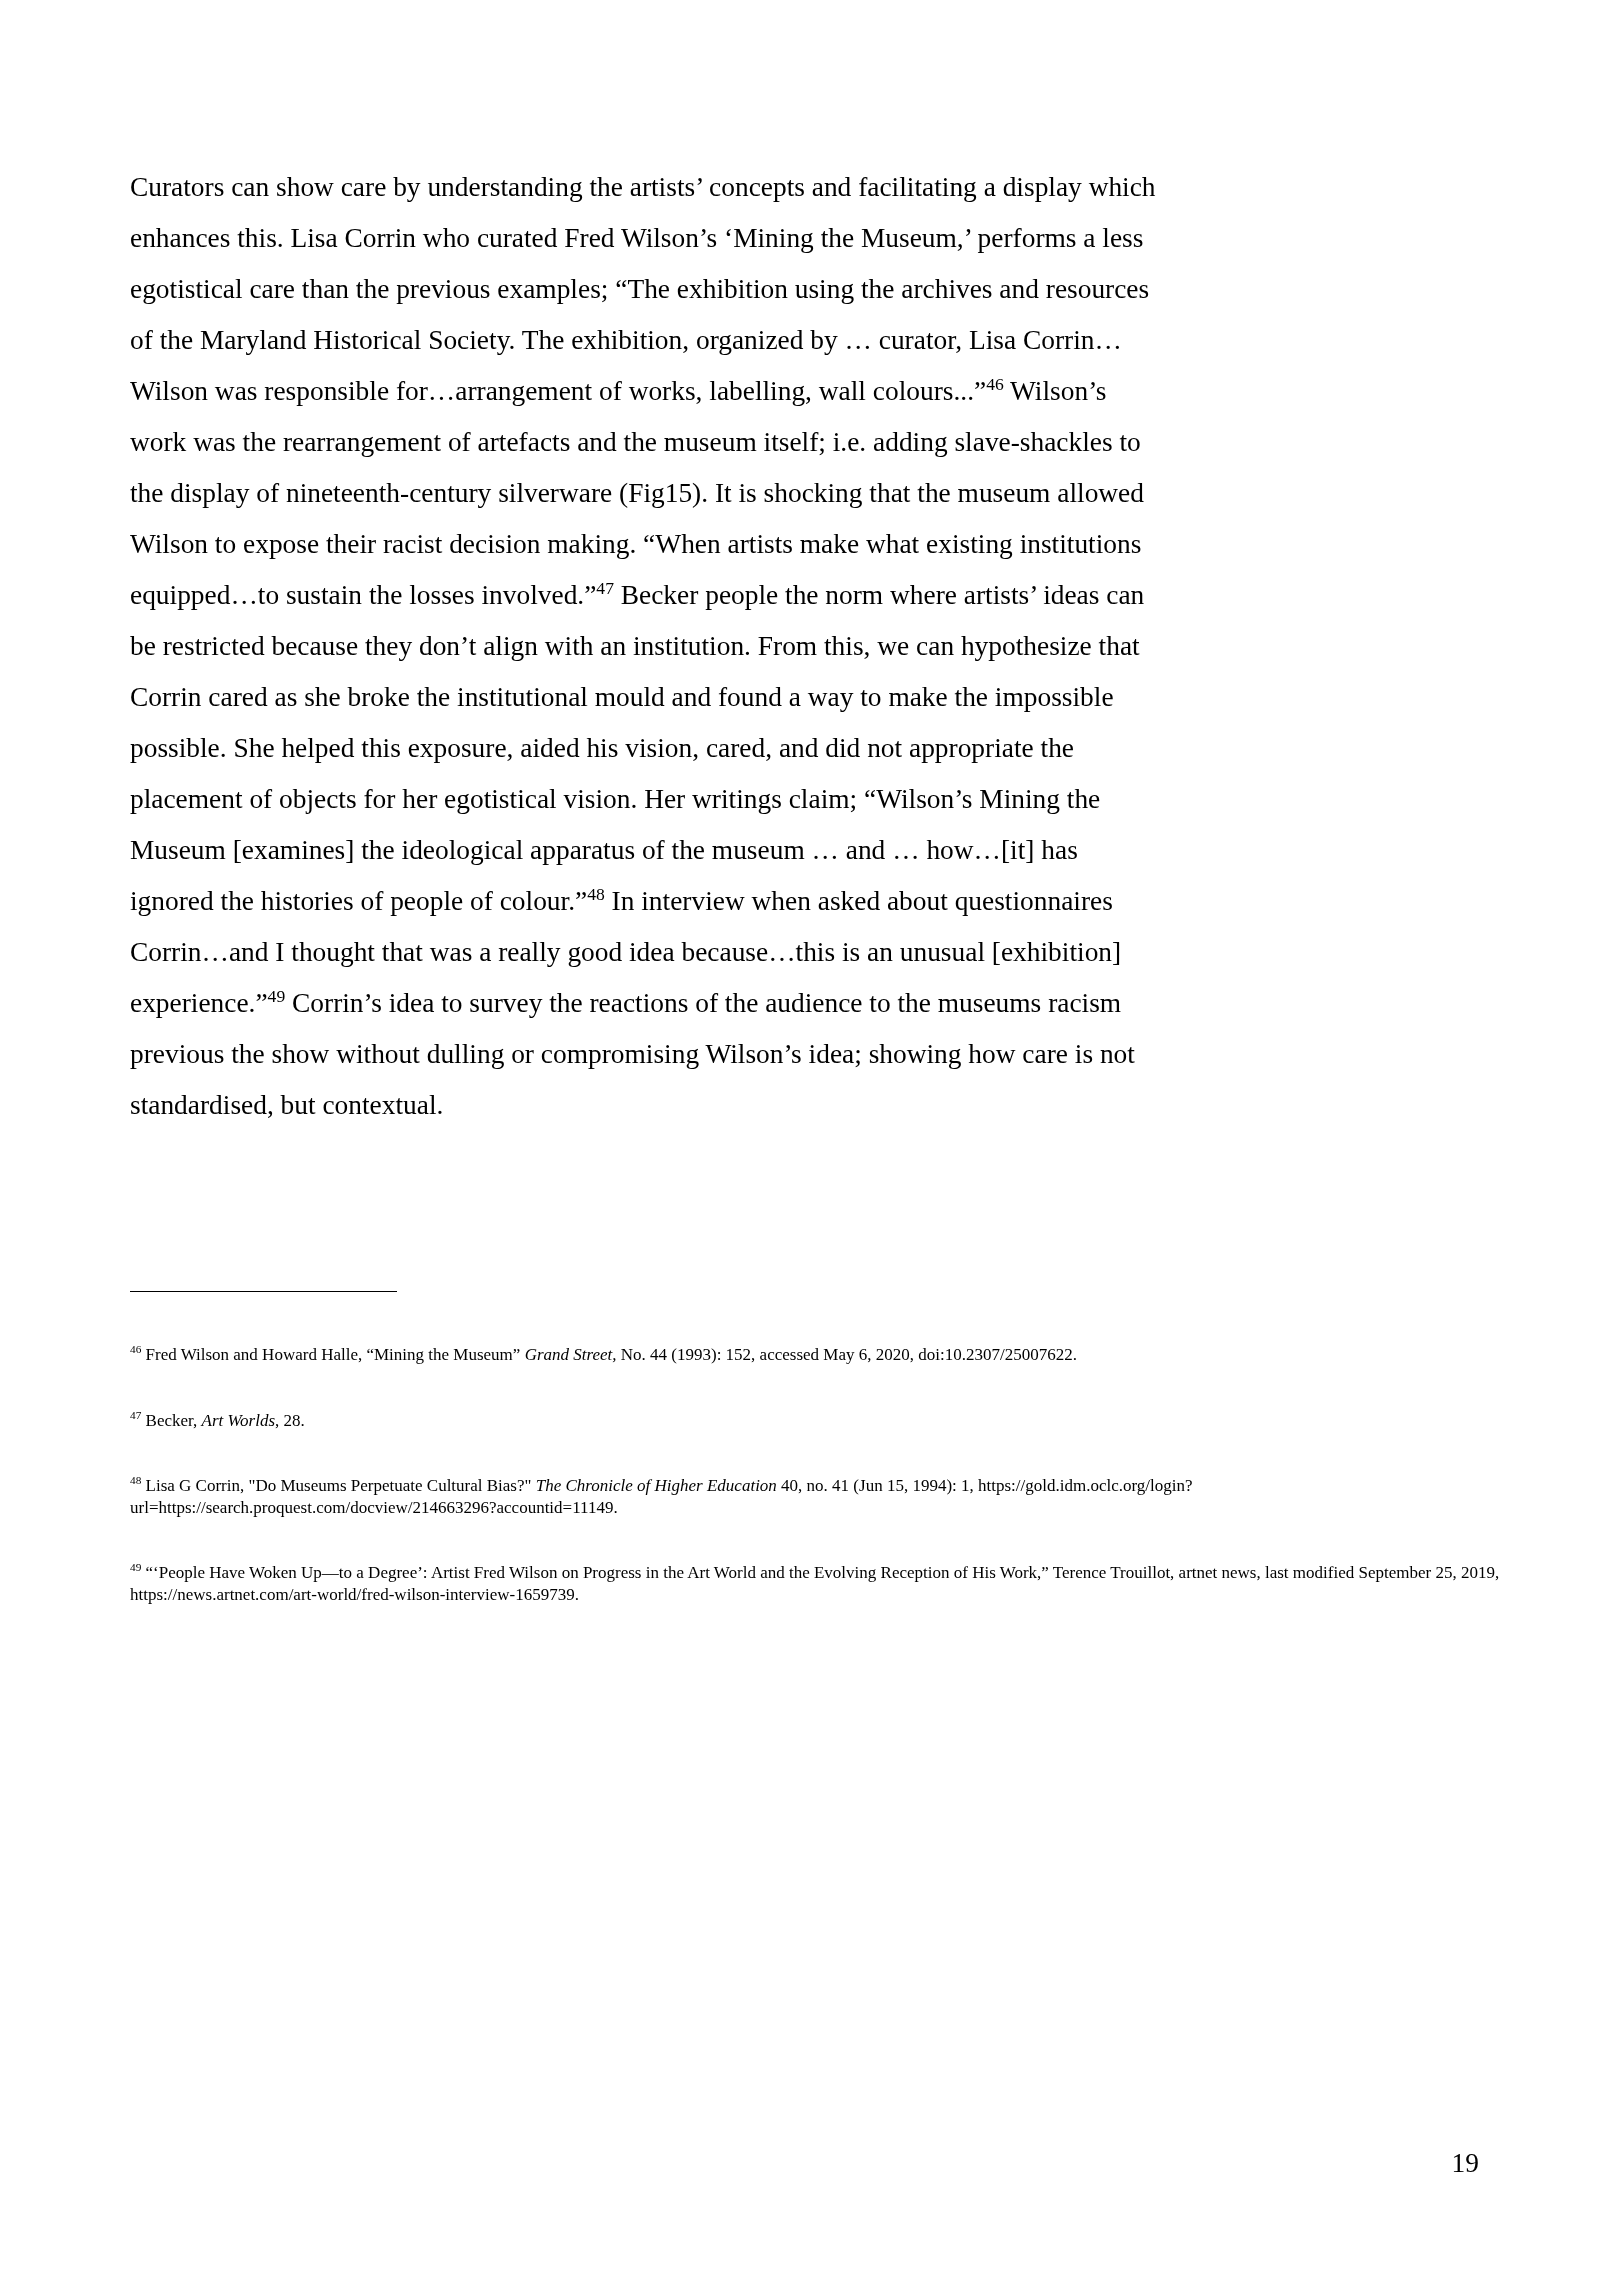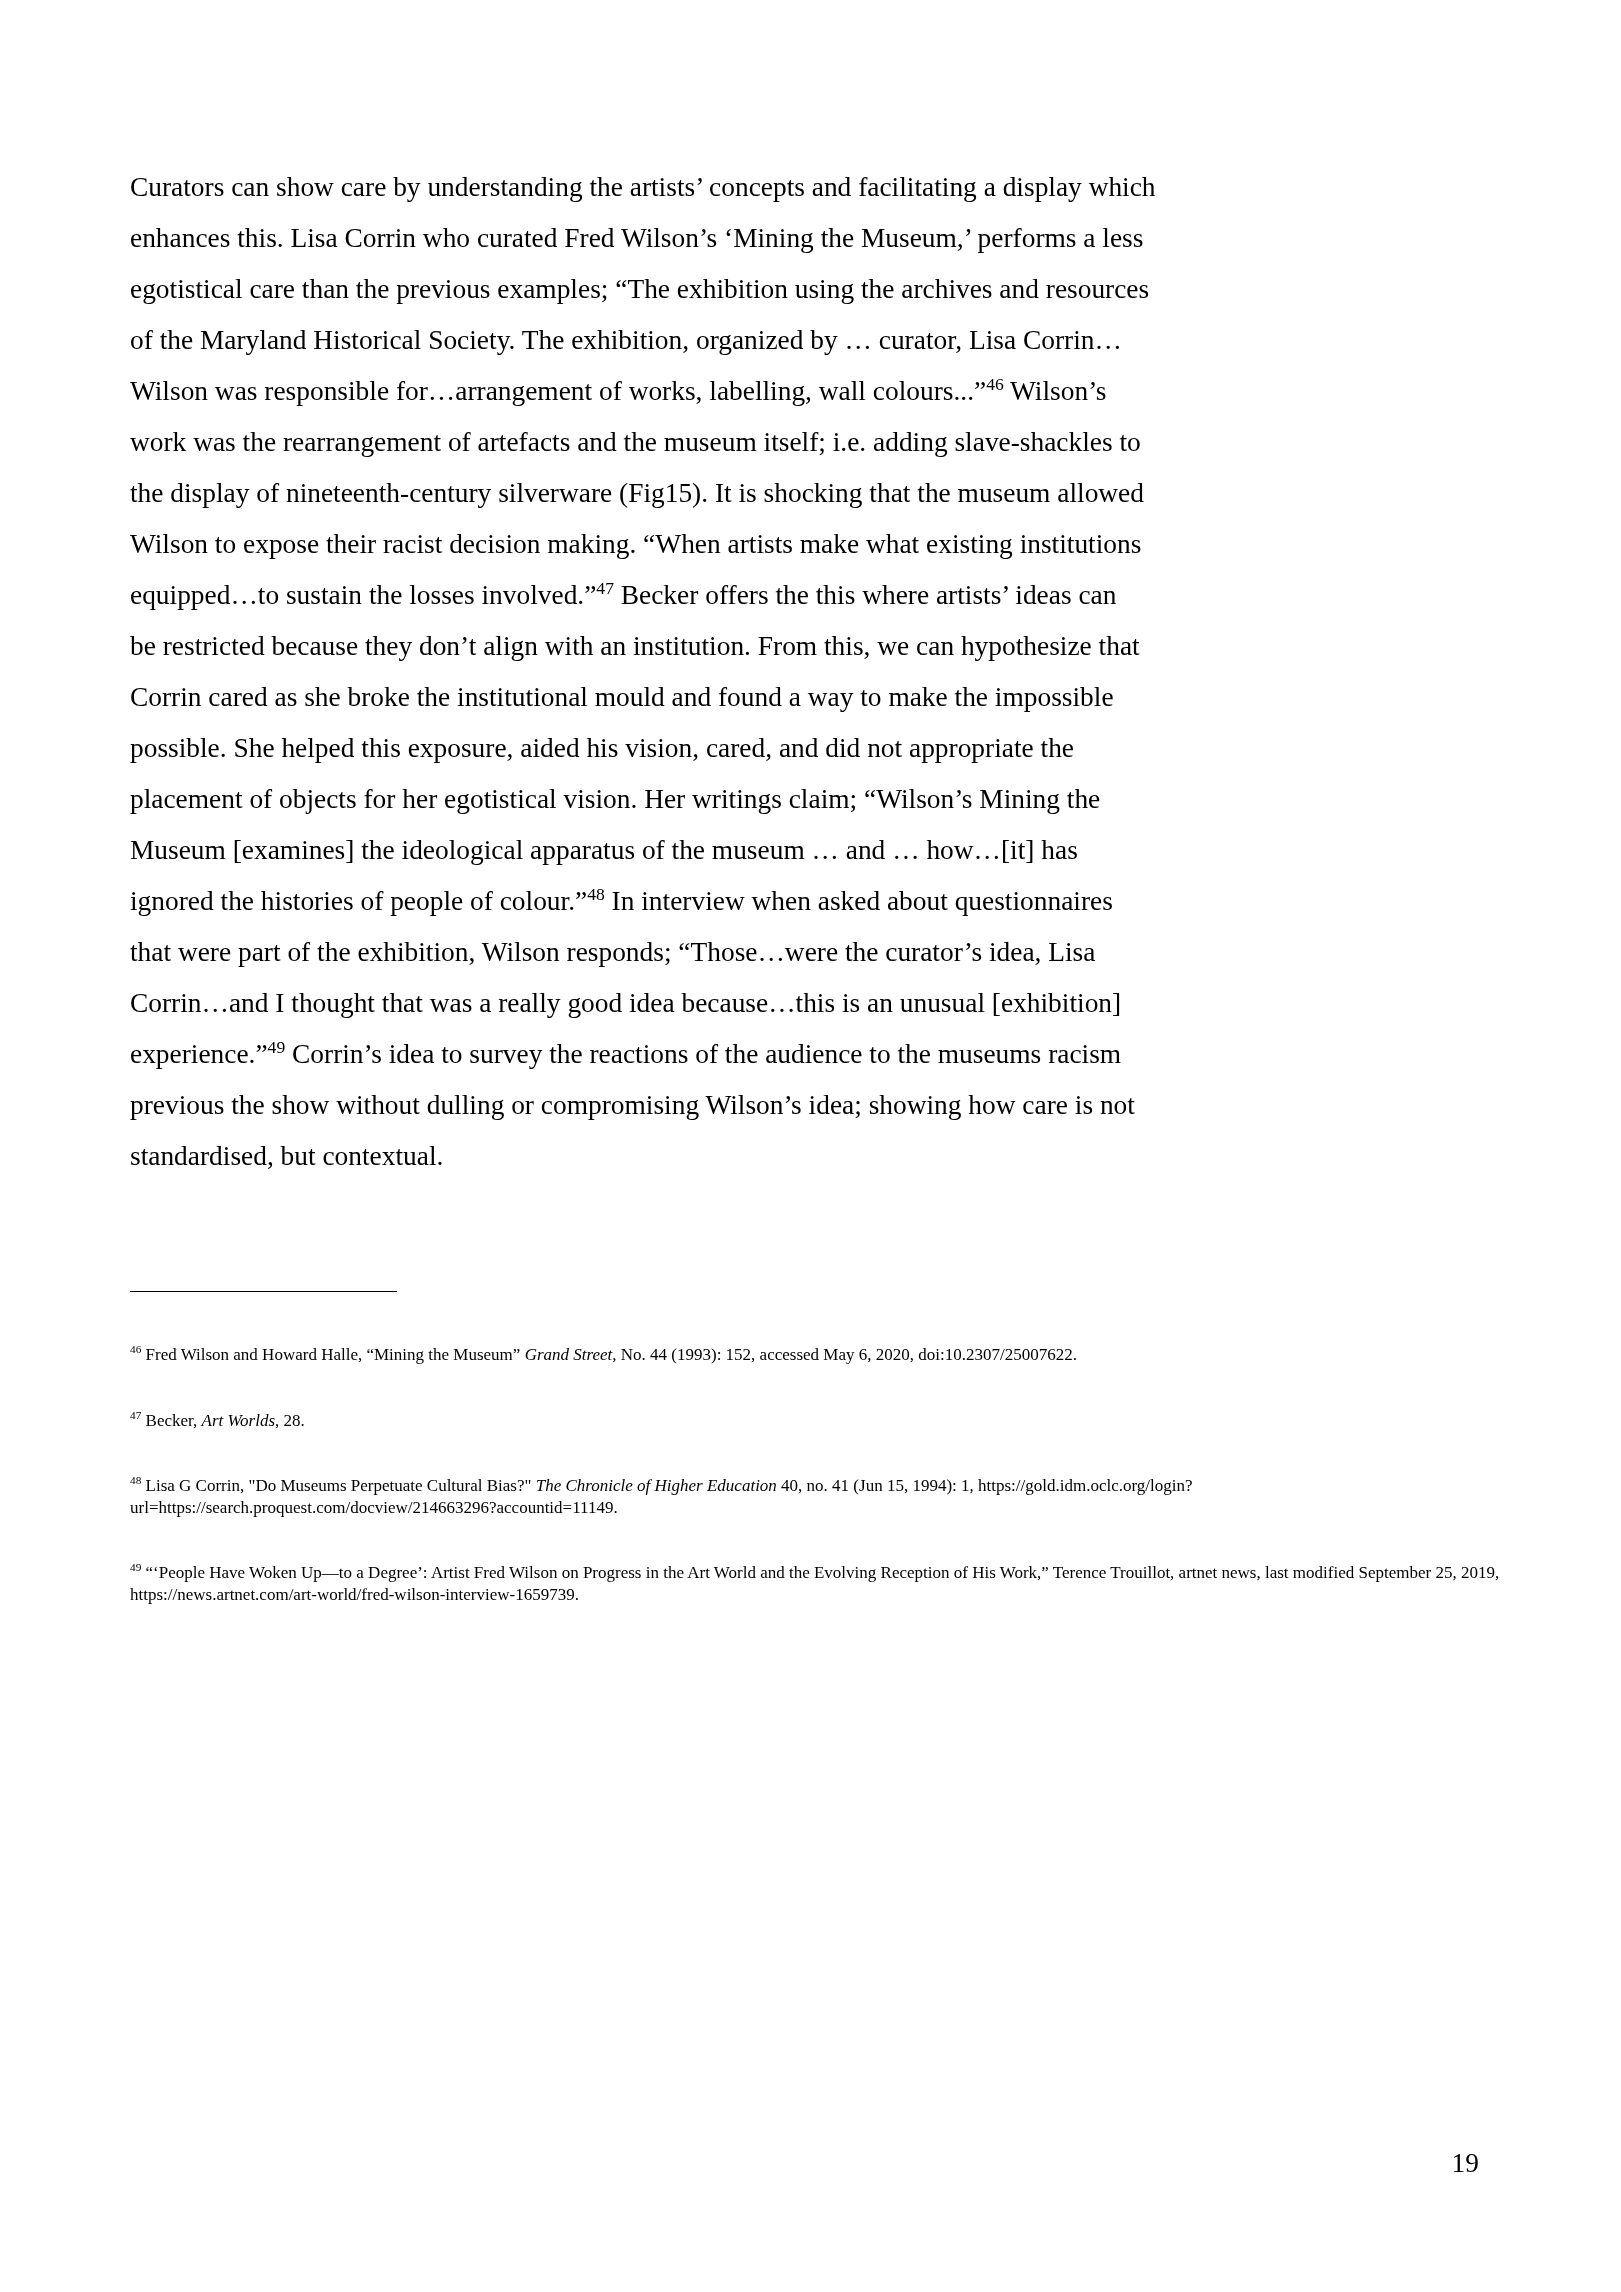--- a/index.html
+++ b/index.html
@@ -74,28 +74,27 @@
 
   <div class="body-text">
       <div class="body-line"><span>Curators can show care by understanding the artists’ concepts and facilitating a display which</span></div>
       <div class="body-line"><span>enhances this. Lisa Corrin who curated Fred Wilson’s ‘Mining the Museum,’ performs a less</span></div>
       <div class="body-line"><span>egotistical care than the previous examples; “The exhibition using the archives and resources</span></div>
       <div class="body-line"><span>of the Maryland Historical Society. The exhibition, organized by … curator, Lisa Corrin…</span></div>
       <div class="body-line"><span>Wilson was responsible for…arrangement of works, labelling, wall colours...”</span><sup>46</sup><span> Wilson’s</span></div>
       <div class="body-line"><span>work was the rearrangement of artefacts and the museum itself; i.e. adding slave-shackles to</span></div>
       <div class="body-line"><span>the display of nineteenth-century silverware (Fig15). It is shocking that the museum allowed</span></div>
       <div class="body-line"><span>Wilson to expose their racist decision making. “When artists make what existing institutions</span></div>
-      <div class="body-line"><span>equipped…to sustain the losses involved.”</span><sup>47</sup><span> Becker offers the this where artists’ ideas can</span></div>
+      <div class="body-line"><span>equipped…to sustain the losses involved.”</span><sup>47</sup><span> Becker people the norm where artists’ ideas can</span></div>
       <div class="body-line"><span>be restricted because they don’t align with an institution. From this, we can hypothesize that</span></div>
       <div class="body-line"><span>Corrin cared as she broke the institutional mould and found a way to make the impossible</span></div>
       <div class="body-line"><span>possible. She helped this exposure, aided his vision, cared, and did not appropriate the</span></div>
       <div class="body-line"><span>placement of objects for her egotistical vision. Her writings claim; “Wilson’s Mining the</span></div>
       <div class="body-line"><span>Museum [examines] the ideological apparatus of the museum … and … how…[it] has</span></div>
       <div class="body-line"><span>ignored the histories of people of colour.”</span><sup>48</sup><span> In interview when asked about questionnaires</span></div>
-      <div class="body-line"><span>that were part of the exhibition, Wilson responds; “Those…were the curator’s idea, Lisa</span></div>
       <div class="body-line"><span>Corrin…and I thought that was a really good idea because…this is an unusual [exhibition]</span></div>
       <div class="body-line"><span>experience.”</span><sup>49</sup><span> Corrin’s idea to survey the reactions of the audience to the museums racism</span></div>
       <div class="body-line"><span>previous the show without dulling or compromising Wilson’s idea; showing how care is not</span></div>
       <div class="body-line"><span>standardised, but contextual.</span></div>
     </div>
 
   <div class="footnote-separator"></div>
 
   <div class="footnotes">
       <div class="footnote"><sup>46</sup><span> Fred Wilson and Howard Halle, “Mining the Museum” </span><span class="italic">Grand Street,</span><span> No. 44 (1993): 152, accessed May 6, 2020, doi:10.2307/25007622.</span></div>

